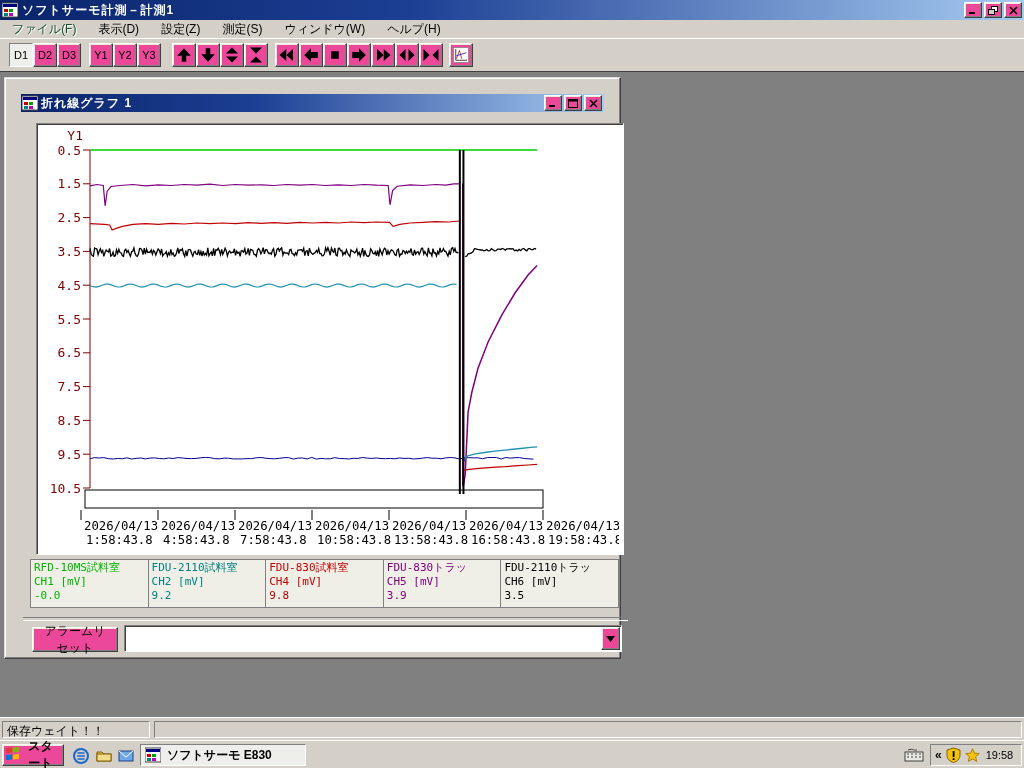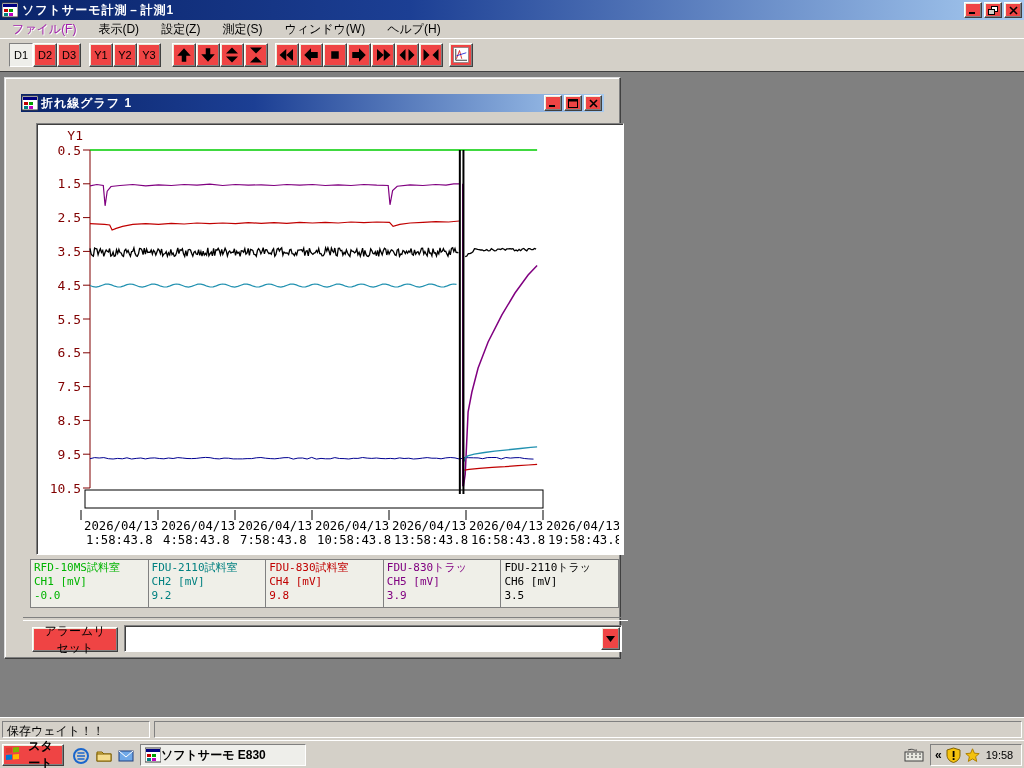--- a/index.html
+++ b/index.html
@@ -1,36 +1,36 @@
 <!DOCTYPE html>
 <html><head>
 <meta charset="utf-8">
 <style>
   html,body{margin:0;padding:0;background:#555;}
   #screen{position:relative;width:1024px;height:768px;background:#d4d0c8;overflow:hidden;
           font-family:"Liberation Sans",sans-serif;font-size:12px;color:#000;}
   
   .raised{border:1px solid;border-color:#ffffff #404040 #404040 #ffffff;
-          box-shadow:inset -1px -1px 0 #808080, inset 1px 1px 0 #ece9d8;background:#ef4444;}
+          box-shadow:inset -1px -1px 0 #808080, inset 1px 1px 0 #ece9d8;background:#ec4899;}
   .pressed{border:1px solid;border-color:#808080 #ffffff #ffffff #808080;
            box-shadow:none;background:#eeeeea;}
   .sunken{border:1px solid;border-color:#808080 #ffffff #ffffff #808080;
           box-shadow:inset 1px 1px 0 #404040;}
   .sunken-thin{border:1px solid;border-color:#808080 #ffffff #ffffff #808080;}
 
   
   #main-titlebar{position:absolute;left:0;top:0;width:1024px;height:20px;
     background:linear-gradient(90deg,#0a246a,#1c3f94 40%,#a6caf0);display:flex;align-items:center;}
   #main-titlebar .title{color:#fff;font-weight:bold;font-size:12px;margin-left:4px;letter-spacing:1px;}
   .tb-btns{margin-left:auto;display:flex;gap:2px;margin-right:2px;}
   .tb-btn{width:16px;height:14px;display:flex;align-items:center;justify-content:center;}
   #menubar{position:absolute;left:0;top:20px;width:1024px;height:18px;background:#d4d0c8;
     display:flex;align-items:center;padding-left:4px;box-sizing:border-box;}
   .menu-item{padding:1px 8px;margin-right:6px;}
-  .menu-item.disabled{color:#a21caf;text-shadow:1px 1px 0 #fff;}
+  .menu-item.disabled{color:#14532d;text-shadow:1px 1px 0 #fff;}
   #toolbar{position:absolute;left:0;top:38px;width:1024px;height:33px;background:#d4d0c8;
     border-top:1px solid #fff;display:flex;align-items:center;padding-left:9px;box-sizing:border-box;}
   .tool-btn{width:24px;height:24px;display:flex;align-items:center;justify-content:center;
     font-size:11px;font-weight:normal;box-sizing:border-box;padding:8px;}
   #mdi{position:absolute;left:0;top:71px;width:1024px;height:646px;background:#808080;
        border-top:1px solid #404040;}
 
   
   #child{position:absolute;left:4px;top:5px;width:617px;height:582px;background:#d4d0c8;
     border:1px solid;border-color:#dcdcdc #404040 #404040 #dcdcdc;
@@ -64,21 +64,21 @@
   .status-cell{position:absolute;top:3px;height:17px;box-sizing:border-box;padding:1px 4px;font-size:12px;}
 
   
   #taskbar{position:absolute;left:0;top:740px;width:1024px;height:28px;background:#d4d0c8;
     border-top:1px solid #fff;}
   #start-btn{position:absolute;left:2px;top:3px;width:62px;height:22px;display:flex;
     align-items:center;gap:3px;padding-left:2px;box-sizing:border-box;}
   #start-btn span{font-weight:bold;font-size:12px;}
   .ql-icon{position:absolute;top:6px;width:17px;height:17px;display:flex;align-items:center;justify-content:center;}
   #task-btn{position:absolute;left:140px;top:3px;width:166px;height:22px;display:flex;align-items:center;
-    padding-left:4px;box-sizing:border-box;font-weight:bold;font-size:12px;}
+    gap:6px;padding-left:4px;box-sizing:border-box;font-weight:bold;font-size:12px;}
   #tray{position:absolute;right:2px;top:3px;width:92px;height:22px;display:flex;align-items:center;
     gap:4px;padding-left:4px;box-sizing:border-box;}
   #tray .clock{font-size:11px;margin-left:2px;}
   #kbd-icon{position:absolute;right:100px;top:7px;}
   .chev{font-size:12px;font-weight:bold;}
 </style>
 </head>
 <body>
 
 <div id="screen">

